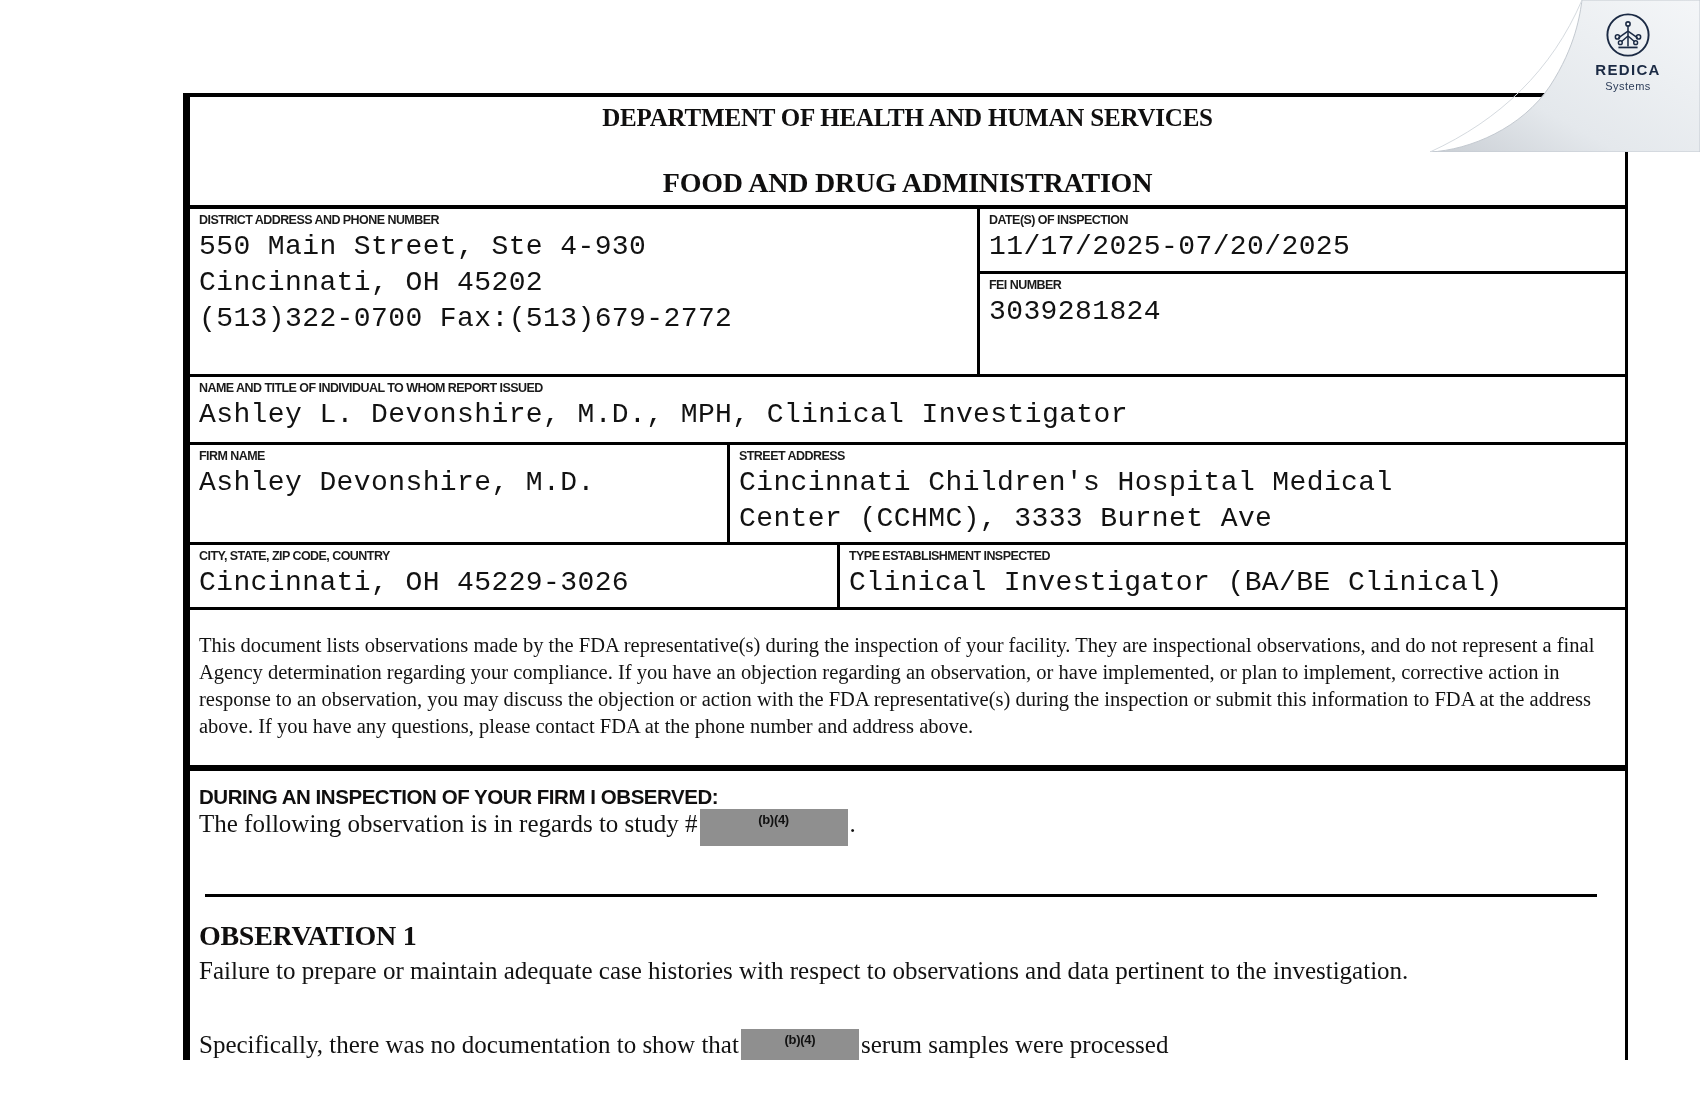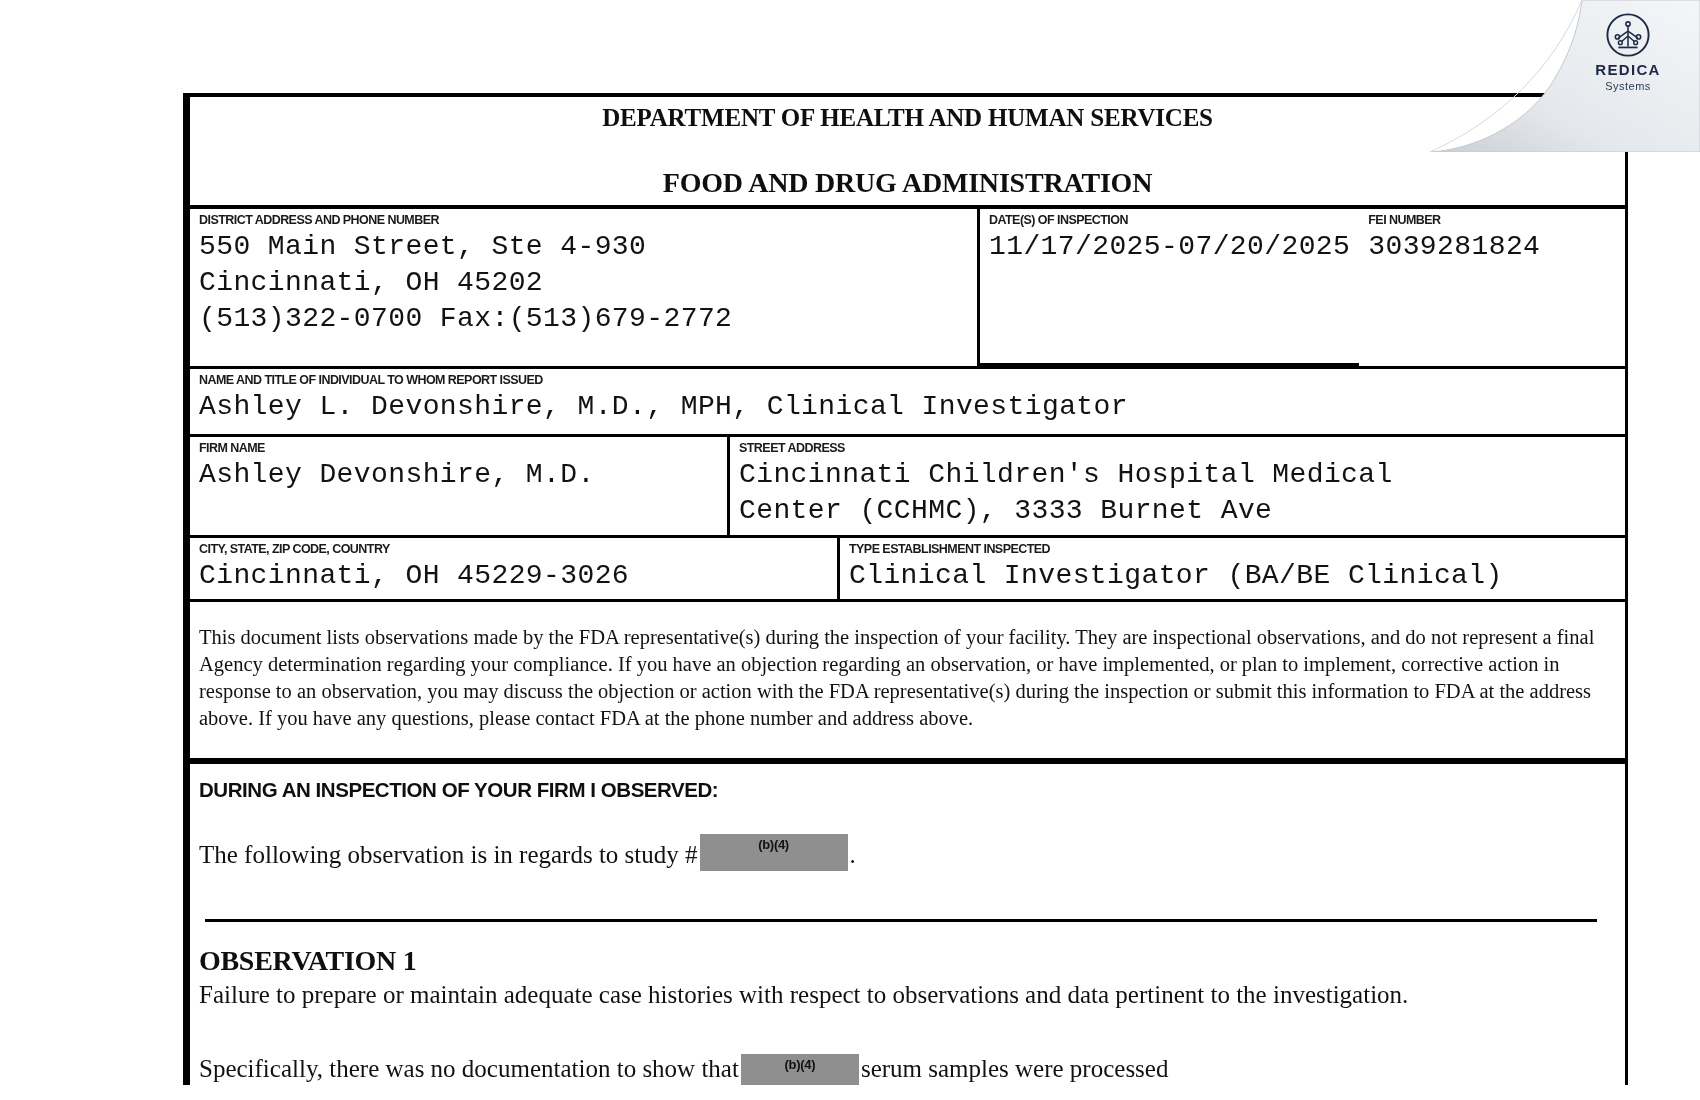--- a/index.html
+++ b/index.html
@@ -91,21 +91,21 @@
     font-size: 28px;
     line-height: 1.28;
     color: #121212;
     letter-spacing: 0.4px;
     white-space: pre-line;
     margin-top: 2px;
   }
 
   
   .district-cell  { width: 790px; min-height: 160px; }
-  .dates-col      { flex: 1; display: flex; flex-direction: row; }
+  .dates-col      { flex: 1; display: flex; flex-direction: column; }
   .dates-cell     { min-height: 56px; }
   .fei-cell       { flex: 1; min-height: 100px; }
 
   .name-cell      { width: 100%; min-height: 68px; }
   .firm-cell      { width: 540px; min-height: 84px; }
   .street-cell    { flex: 1; min-height: 84px; }
   .city-cell      { width: 650px; min-height: 60px; }
   .type-cell      { flex: 1; min-height: 60px; }
 
   
@@ -132,23 +132,22 @@
     letter-spacing: -0.45px;
     color: #100f0f;
     margin-bottom: 0;
   }
   .observed-line {
     font-family: "Liberation Serif", serif;
     font-size: 25px;
     line-height: 1.22;
     color: #121212;
     display: flex;
-    align-items: flex-end;
+    align-items: flex-start;
     flex-wrap: nowrap;
-    margin-top: 32px;
   }
   .redaction {
     display: inline-flex;
     align-items: flex-start;
     justify-content: center;
     background: #8f8f8f;
     color: #111;
     font-family: "Liberation Sans", sans-serif;
     font-weight: bold;
     font-size: 13px;

